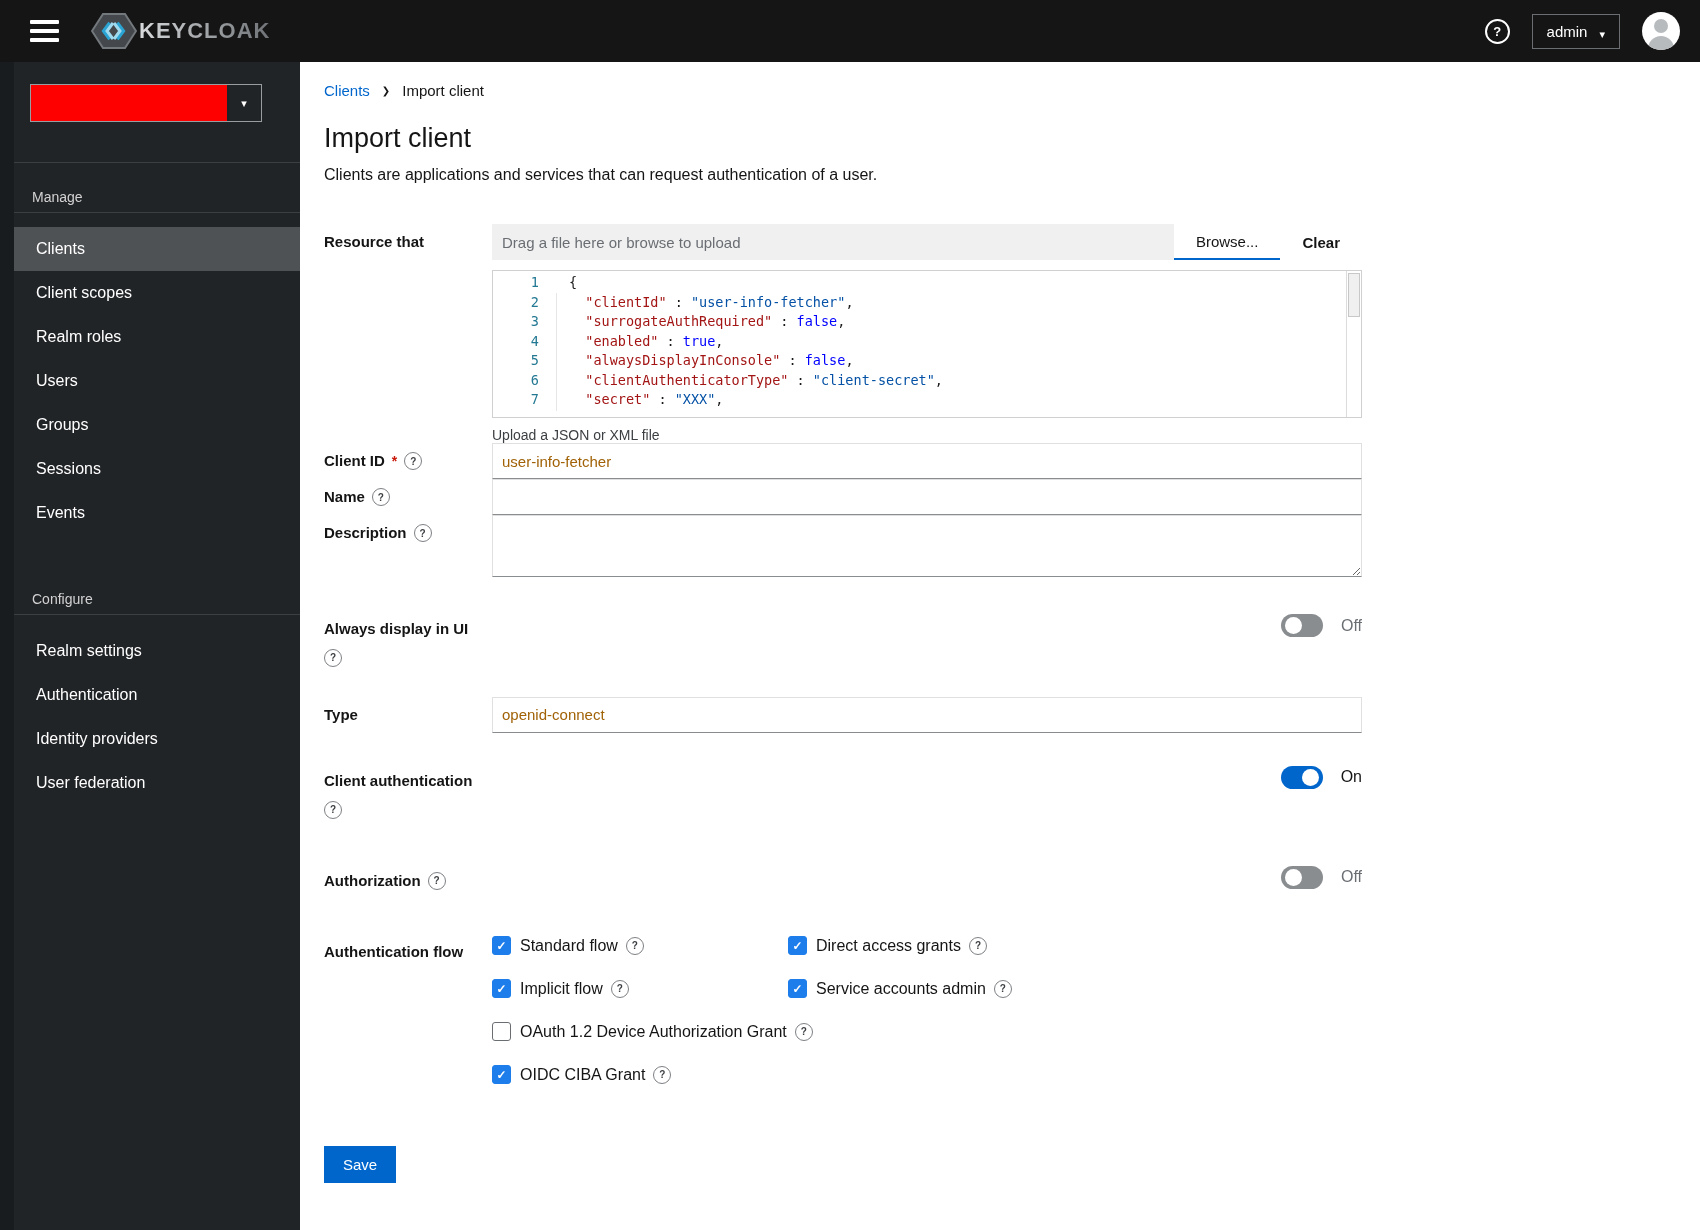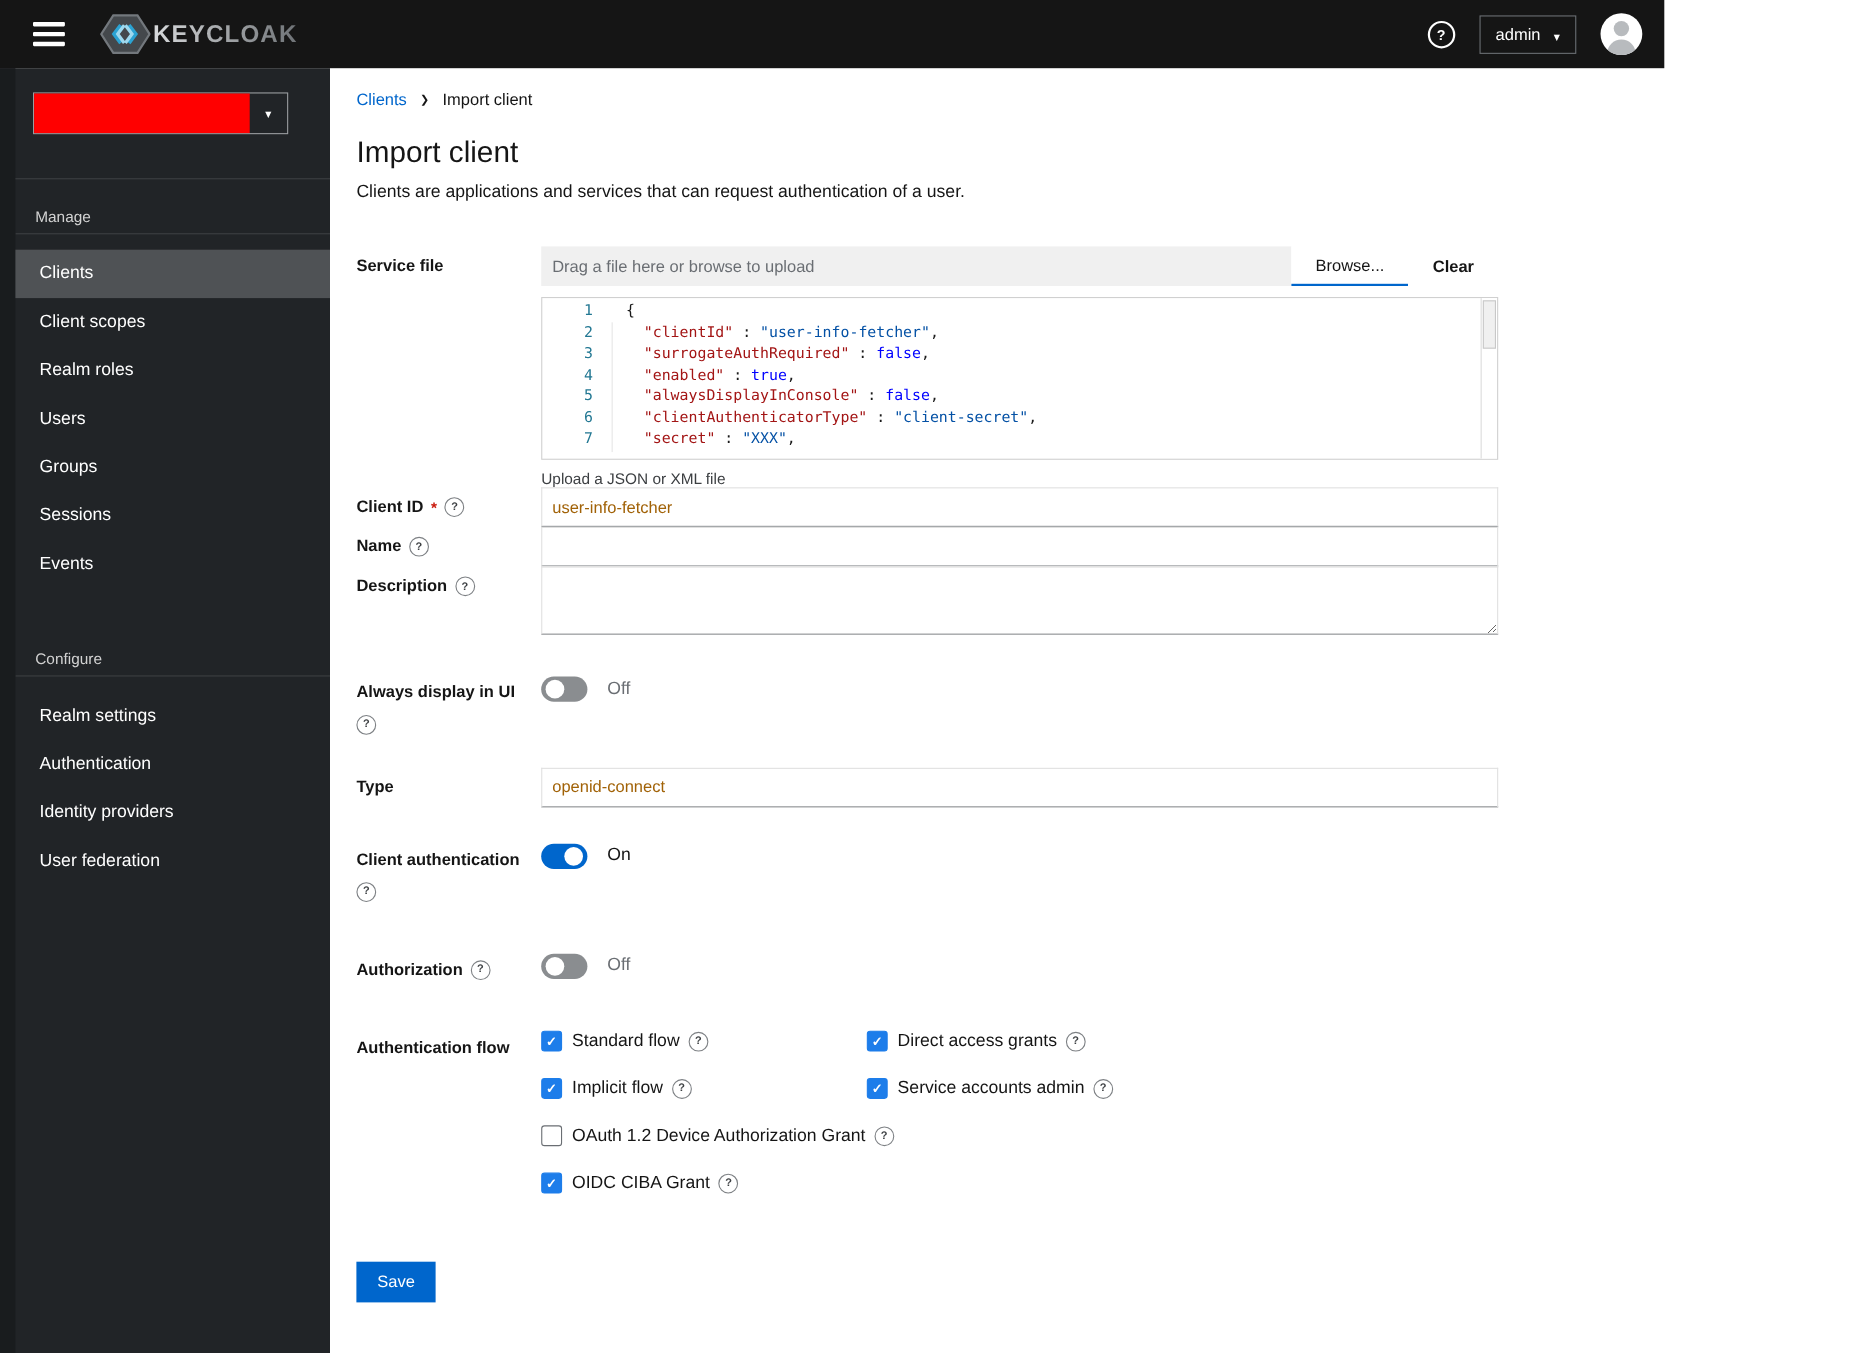--- a/index.html
+++ b/index.html
@@ -2,21 +2,21 @@
 <html><head>
 <meta charset="utf-8">
 <style>
   html,body{margin:0;padding:0;}
   body{
     width:1700px;height:1230px;position:relative;overflow:hidden;
     background:#ffffff;font-family:"Liberation Sans",sans-serif;color:#151515;
   }
   
   .masthead{
-    position:absolute;top:0;left:0;width:1513px;height:62px;background:#151515;
+    position:absolute;top:0;left:0;width:1700px;height:62px;background:#151515;
     display:flex;align-items:center;z-index:5;
   }
   .hamburger{background:none;border:none;cursor:pointer;margin-left:26px;
     display:flex;flex-direction:column;gap:5px;padding:4px;}
   .hamburger .bar{display:block;width:29px;height:4px;background:#ffffff;border-radius:1px;}
   .brand{display:flex;align-items:center;margin-left:28px;gap:2px;}
   .brand-text{
     font-size:22px;font-weight:bold;letter-spacing:1px;
     background:linear-gradient(90deg,#d8dadc 0%,#9da0a3 55%,#6f7377 100%);
     -webkit-background-clip:text;background-clip:text;color:transparent;
@@ -115,21 +115,21 @@
   .editor-scrollbar .thumb{margin:2px 1px;height:42px;background:#f0f0f0;border:1px solid #c8c8c8;}
   .helper-text{font-size:14px;color:#3c3f42;margin-top:9px;}
   
   .pf-input,.pf-textarea{
     width:100%;box-sizing:border-box;font-size:15px;font-family:inherit;color:#a16207;
     border:1px solid #e0e0e0;border-bottom:1px solid #8a8d90;padding:7px 9px;background:#fff;
   }
   .pf-input{height:36px;}
   .pf-textarea{height:62px;resize:both;}
   
-  .switch-row{display:flex;align-items:center;gap:18px;padding-top:3px;}
+  .switch-row{display:flex;align-items:center;gap:18px;padding-top:3px;justify-content:flex-end;}
   .switch{width:42px;height:23px;border-radius:12px;background:#8a8d90;position:relative;cursor:pointer;flex:0 0 auto;}
   .switch .knob{position:absolute;top:3px;left:4px;width:17px;height:17px;border-radius:50%;background:#ffffff;}
   .switch.on{background:#0066cc;}
   .switch.on .knob{left:auto;right:4px;}
   .switch-label{font-size:16px;color:#151515;}
   .switch-label.off{color:#6a6e73;}
   
   .cb-grid{display:grid;grid-template-columns:296px auto;row-gap:24px;padding-top:2px;}
   .cb-item{display:flex;align-items:center;gap:9px;cursor:pointer;}
   .cb-box{
@@ -219,21 +219,21 @@
       <span>Import client</span>
     </nav>
 
     <h1>Import client</h1>
     <p class="subtitle">Clients are applications and services that can request authentication of a user.</p>
 
     <div class="import-form">
 
       <div class="form-row">
         <div class="label-col">
-          <span class="lbl">Service file</span>
+          <span class="lbl">Resource that</span>
         </div>
         <div class="field-col">
           <div class="upload-bar">
             <div class="upload-filename">Drag a file here or browse to upload</div>
             <button type="button" class="btn-control">Browse...</button>
             <button type="button" class="btn-plain">Clear</button>
           </div>
           <div class="editor">
             <div class="editor-lines" id="editor-lines">
                 <div class="code-line"><span class="ln">1</span><span class="code"><span class="tok-p">{</span></span></div>

